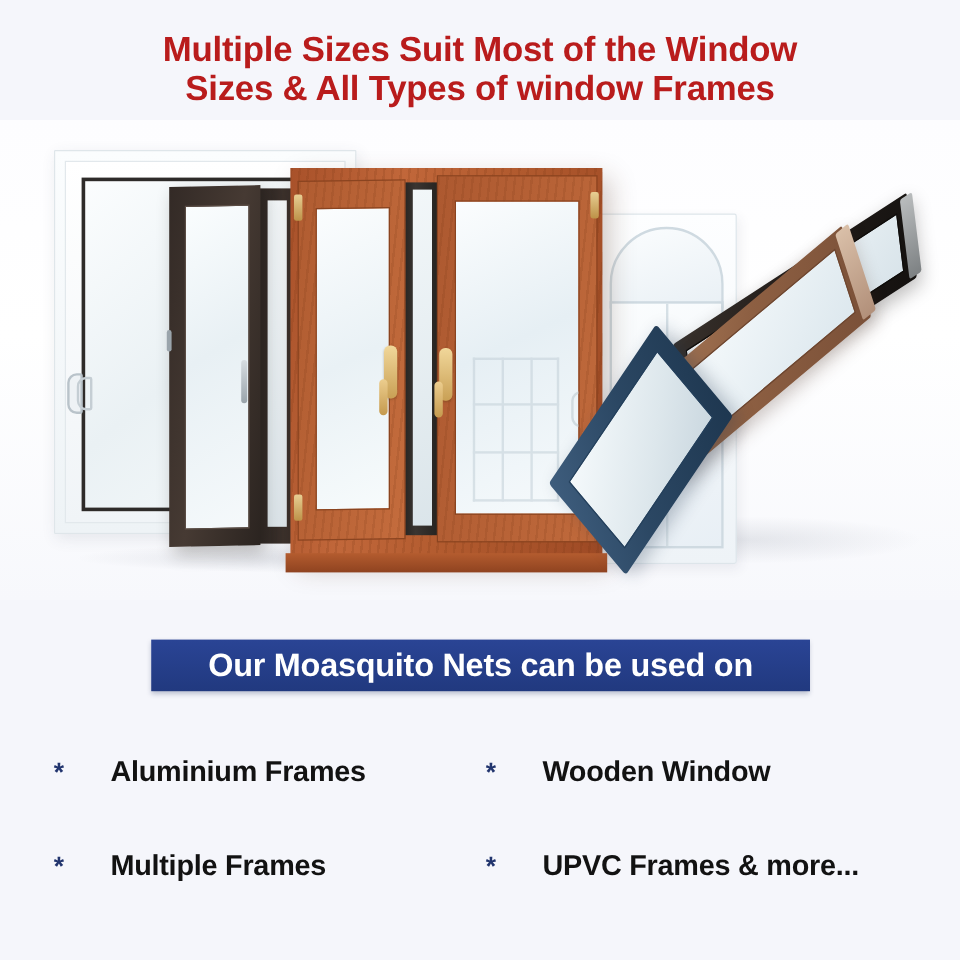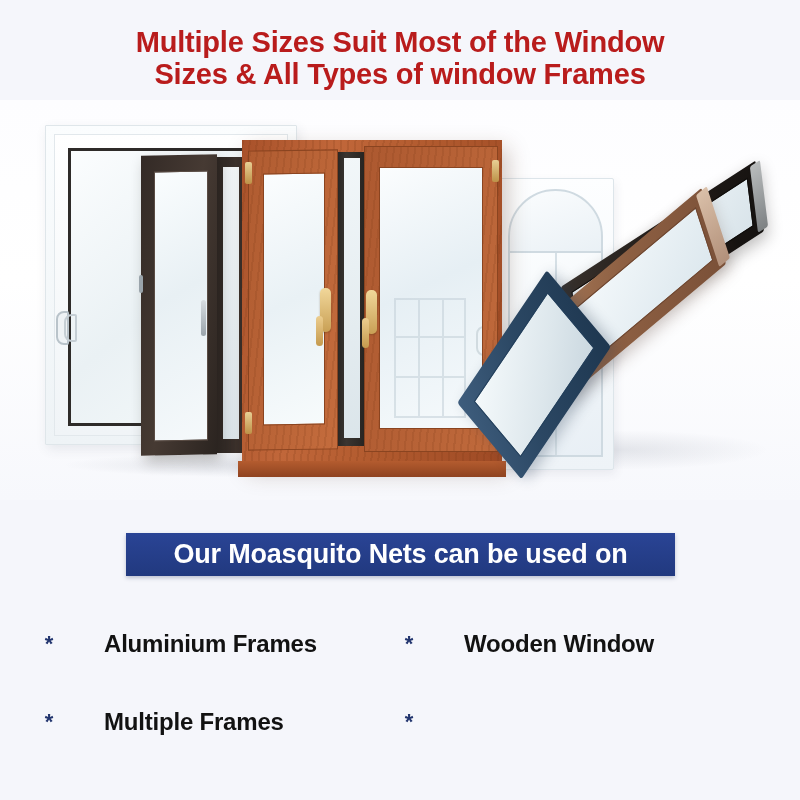--- a/index.html
+++ b/index.html
@@ -431,21 +431,21 @@
     font-weight: bold;
     line-height: 1;
     width: 18px;
     flex: 0 0 18px;
     text-align: center;
   }
   .bullet .blabel {
     color: #121212;
     font-size: 24px;
     font-weight: bold;
-    margin-left: 46px;
+    margin-left: 34px;
     white-space: nowrap;
     letter-spacing: -0.2px;
   }
 </style>
 </head>
 <body>
 
 <div class="page">
 
   <div class="headline">
@@ -542,16 +542,17 @@
     <div class="bullet">
       <span class="star">*</span>
       <span class="blabel">Wooden Window</span>
     </div>
     <div class="bullet">
       <span class="star">*</span>
       <span class="blabel">Multiple Frames</span>
     </div>
     <div class="bullet">
       <span class="star">*</span>
+      <span class="blabel">UPVC Frames &amp; more...</span>
     </div>
   </div>
 
 </div>
 
 </body></html>

